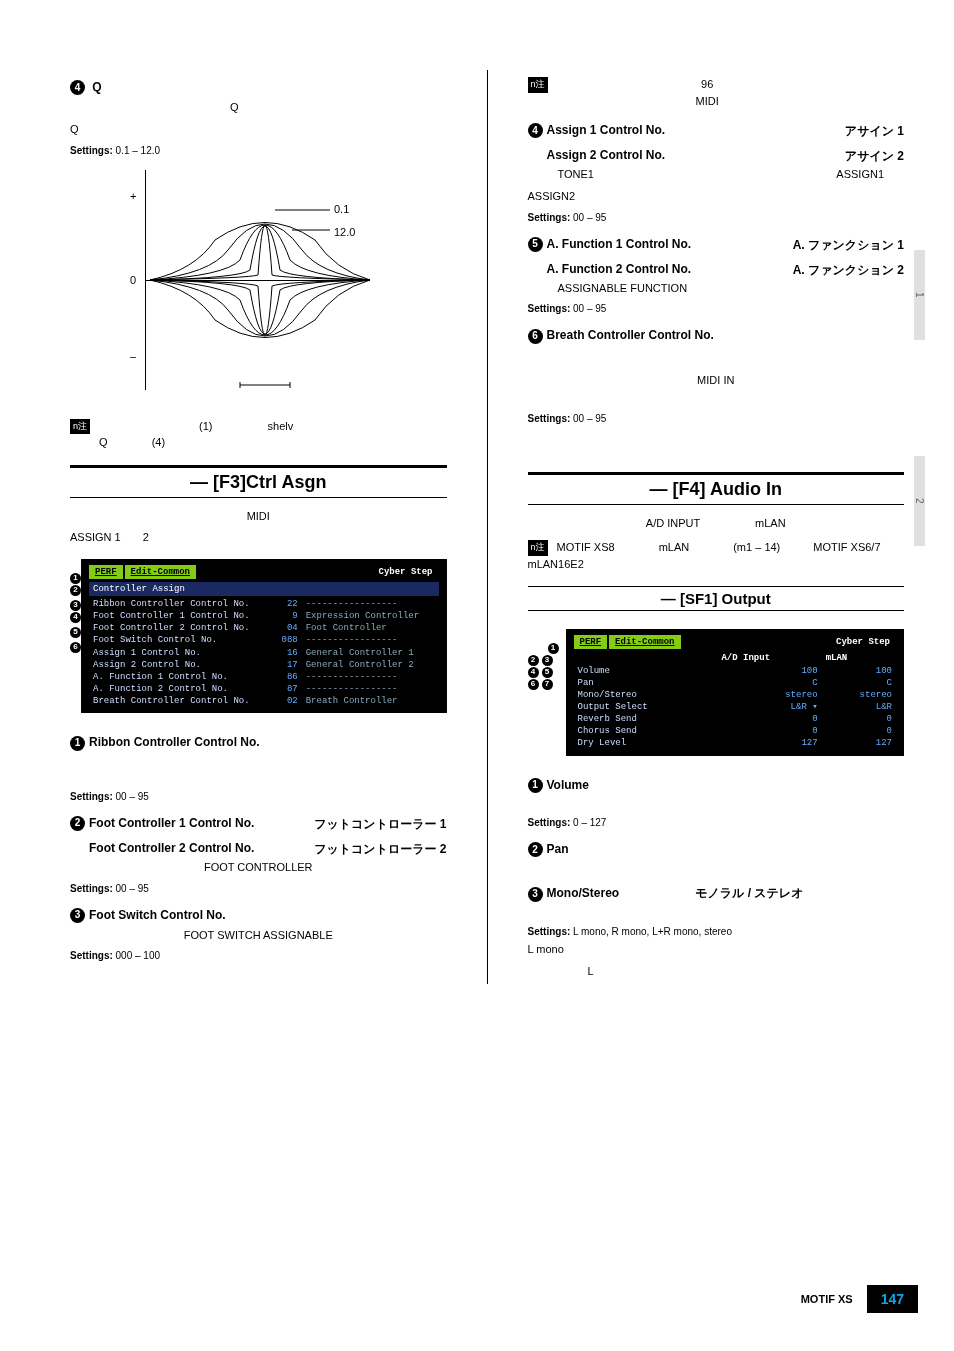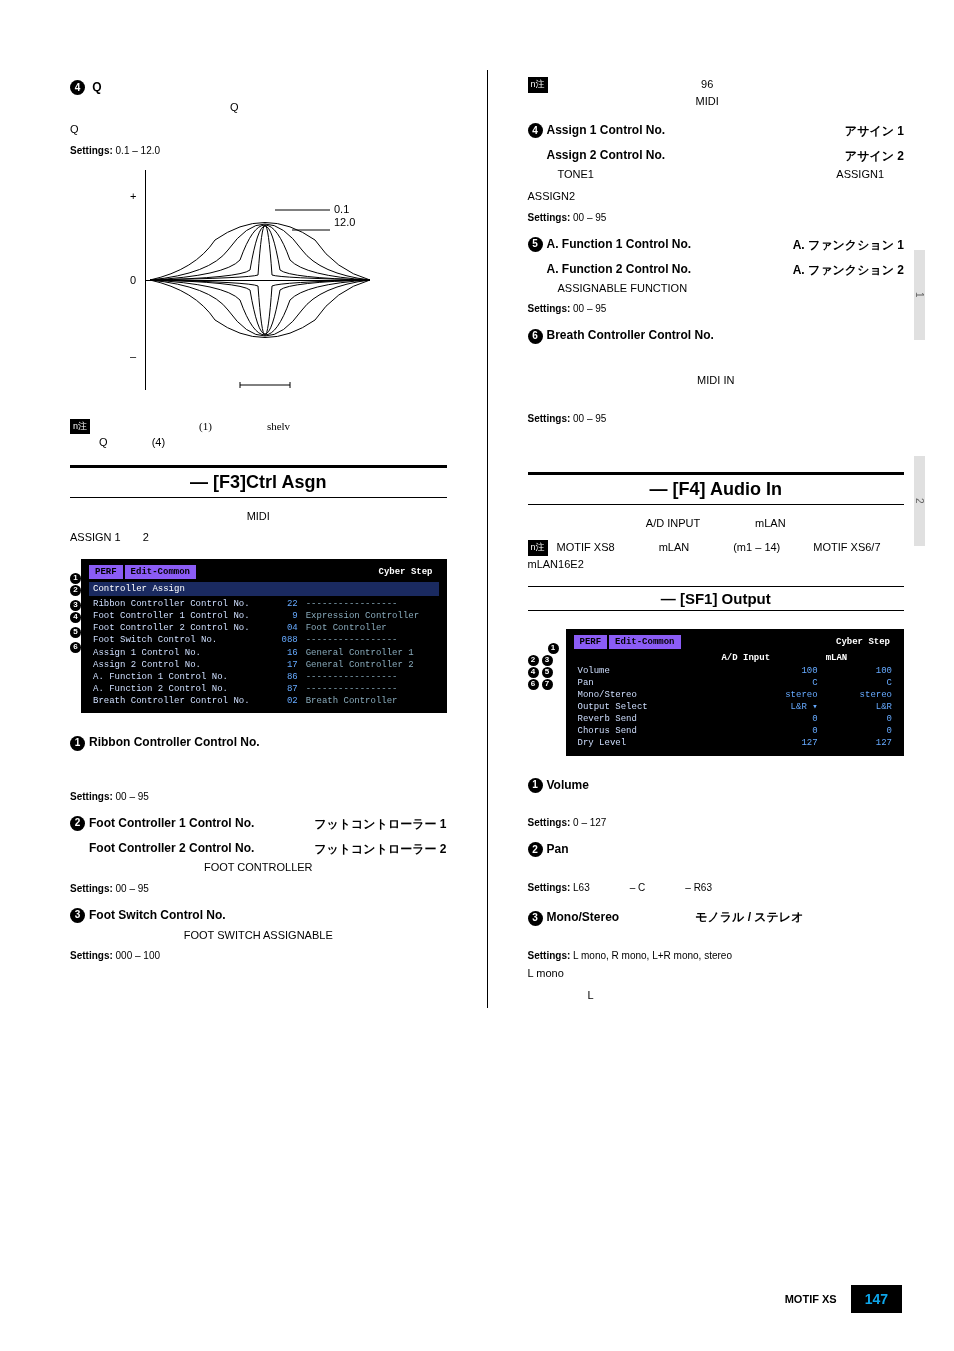--- a/index.html
+++ b/index.html
@@ -23,34 +23,34 @@
   .note-ico { display:inline-block; background:#000; color:#fff; font-size:9px; padding:1px 3px; margin-right:6px; vertical-align:middle;}
   .note-row { margin:6px 0 14px; font-size:11px; line-height:1.5;}
 
   .param-head { font-weight:bold; margin:10px 0 4px; font-size:12px;}
   .param-head .right{ float:right; font-weight:bold;}
   .body-txt { font-size:11px; line-height:1.6; margin:4px 0;}
 
   .screenshot { background:#000; color:#cfdfff; font-family: "Courier New", monospace; font-size:9px; padding:6px 8px; margin:8px 0 12px; line-height:1.35;}
   .screenshot .tabbar { color:#fff; font-weight:bold; display:flex; gap:2px; margin-bottom:3px;}
   .screenshot .tabbar span{ background:#222; padding:1px 6px;}
-  .screenshot .tabbar span.active{ background:#8b5cf6; color:#000;}
+  .screenshot .tabbar span.active{ background:#84cc16; color:#000;text-decoration:underline;}
   .screenshot .title2{ background:#1a2a60; color:#fff; padding:1px 4px; margin-bottom:2px; display:block;}
   .screenshot table { border-collapse:collapse; width:100%;}
   .screenshot td { padding:0 4px; white-space:nowrap;}
   .screenshot .valcol { color:#6af; text-align:right;}
   .screenshot .desc { color:#8ab;}
   .screenshot .hdr td { color:#fff; font-weight:bold; text-align:left;}
 
   .shot-wrap { display:flex; align-items:flex-start;}
   .shot-nums { display:flex; flex-direction:column; gap:1px; margin-top:22px; margin-right:-2px;}
   .shot-nums .pair { display:flex; gap:1px;}
   .shot-nums .spacer { height:2px;}
 
-  .footer { position:absolute; bottom:38px; right:52px; display:flex; align-items:center; gap:14px; font-size:11px; font-weight:bold;}
+  .footer { position:absolute; bottom:38px; right:36px; display:flex; align-items:center; gap:14px; font-size:11px; font-weight:bold;}
   .footer .pg { background:#000; color:#0ea5e9; padding:6px 14px; font-size:14px;}
 
   .side-tabs { position:absolute; right:0; top:138px; width:40px;}
   .side-tabs div { height:90px; background:#e0e0e0; margin-bottom:4px; display:flex; align-items:center; justify-content:center; font-size:10px; writing-mode:vertical-rl; color:#666;}
   .side-tabs div.active { background:#888; color:#fff;}
   .side-tabs .small { height:52px;}
 </style>
 </head>
 <body>
 
@@ -84,27 +84,27 @@
           <path d="M50,110 Q125,114 140,130 Q165,200 190,130 Q205,114 270,110"></path>
           <path d="M50,110 Q110,116 128,140 Q165,192 202,140 Q220,116 270,110"></path>
           <path d="M50,110 Q95,120 115,150 Q165,185 215,150 Q235,120 270,110"></path>
           <line x1="175" y1="40" x2="230" y2="40"></line>
           <line x1="192" y1="60" x2="230" y2="60"></line>
           <line x1="140" y1="215" x2="190" y2="215"></line>
           <path d="M140,212 L140,218 M190,212 L190,218"></path>
         </g>
       </svg>
       <span class="axis-lbl" style="left:234px; top:33px;">0.1</span>
-      <span class="axis-lbl" style="left:234px; top:46px;">12.0</span>
+      <span class="axis-lbl" style="left:234px; top:56px;">12.0</span>
     </div>
 
     <div class="note-row">
       <span class="note-ico">n注</span>
       <span style="display:inline-block; vertical-align:top;">
-        <span style="margin-left:100px;font-family:Liberation Serif, serif;">(1)　　　　　shelv</span><br>
+        <span style="margin-left:100px;">(1)　　　　　shelv</span><br>
         <span>Q　　　　(4)</span>
       </span>
     </div>
 
     <div class="section-title">— [F3]Ctrl Asgn</div>
     <div class="body-txt" style="text-align:center;">MIDI</div>
     <div class="body-txt">ASSIGN 1　　2</div>
 
     <div class="shot-wrap">
       <div class="shot-nums">
@@ -296,21 +296,20 @@
           </table>
       </div>
     </div>
 
     <div class="param-head"><span class="num-circle">1</span><span>Volume</span></div>
     <div style="height:14px;"></div>
     <div class="settings"><span class="label">Settings:</span> <span>0 – 127</span></div>
 
     <div class="param-head"><span class="num-circle">2</span><span>Pan</span></div>
     <div style="height:14px;"></div>
-    <div class="settings"><span class="label">Settings:</span> <span>L63　　　　– C　　　　– R63</span></div>
 
     <div class="param-head"><span class="num-circle">3</span><span>Mono/Stereo</span><span style="margin-left:76px;">モノラル / ステレオ</span></div>
     <div style="height:14px;"></div>
     <div class="settings" style="margin-bottom:2px;"><span class="label">Settings:</span> <span>L mono, R mono, L+R mono, stereo</span></div>
     <div class="body-txt">L mono</div>
     <div class="body-txt" style="margin-left:60px;">L</div>
   </div>
 </div>
 
 <div class="side-tabs">

